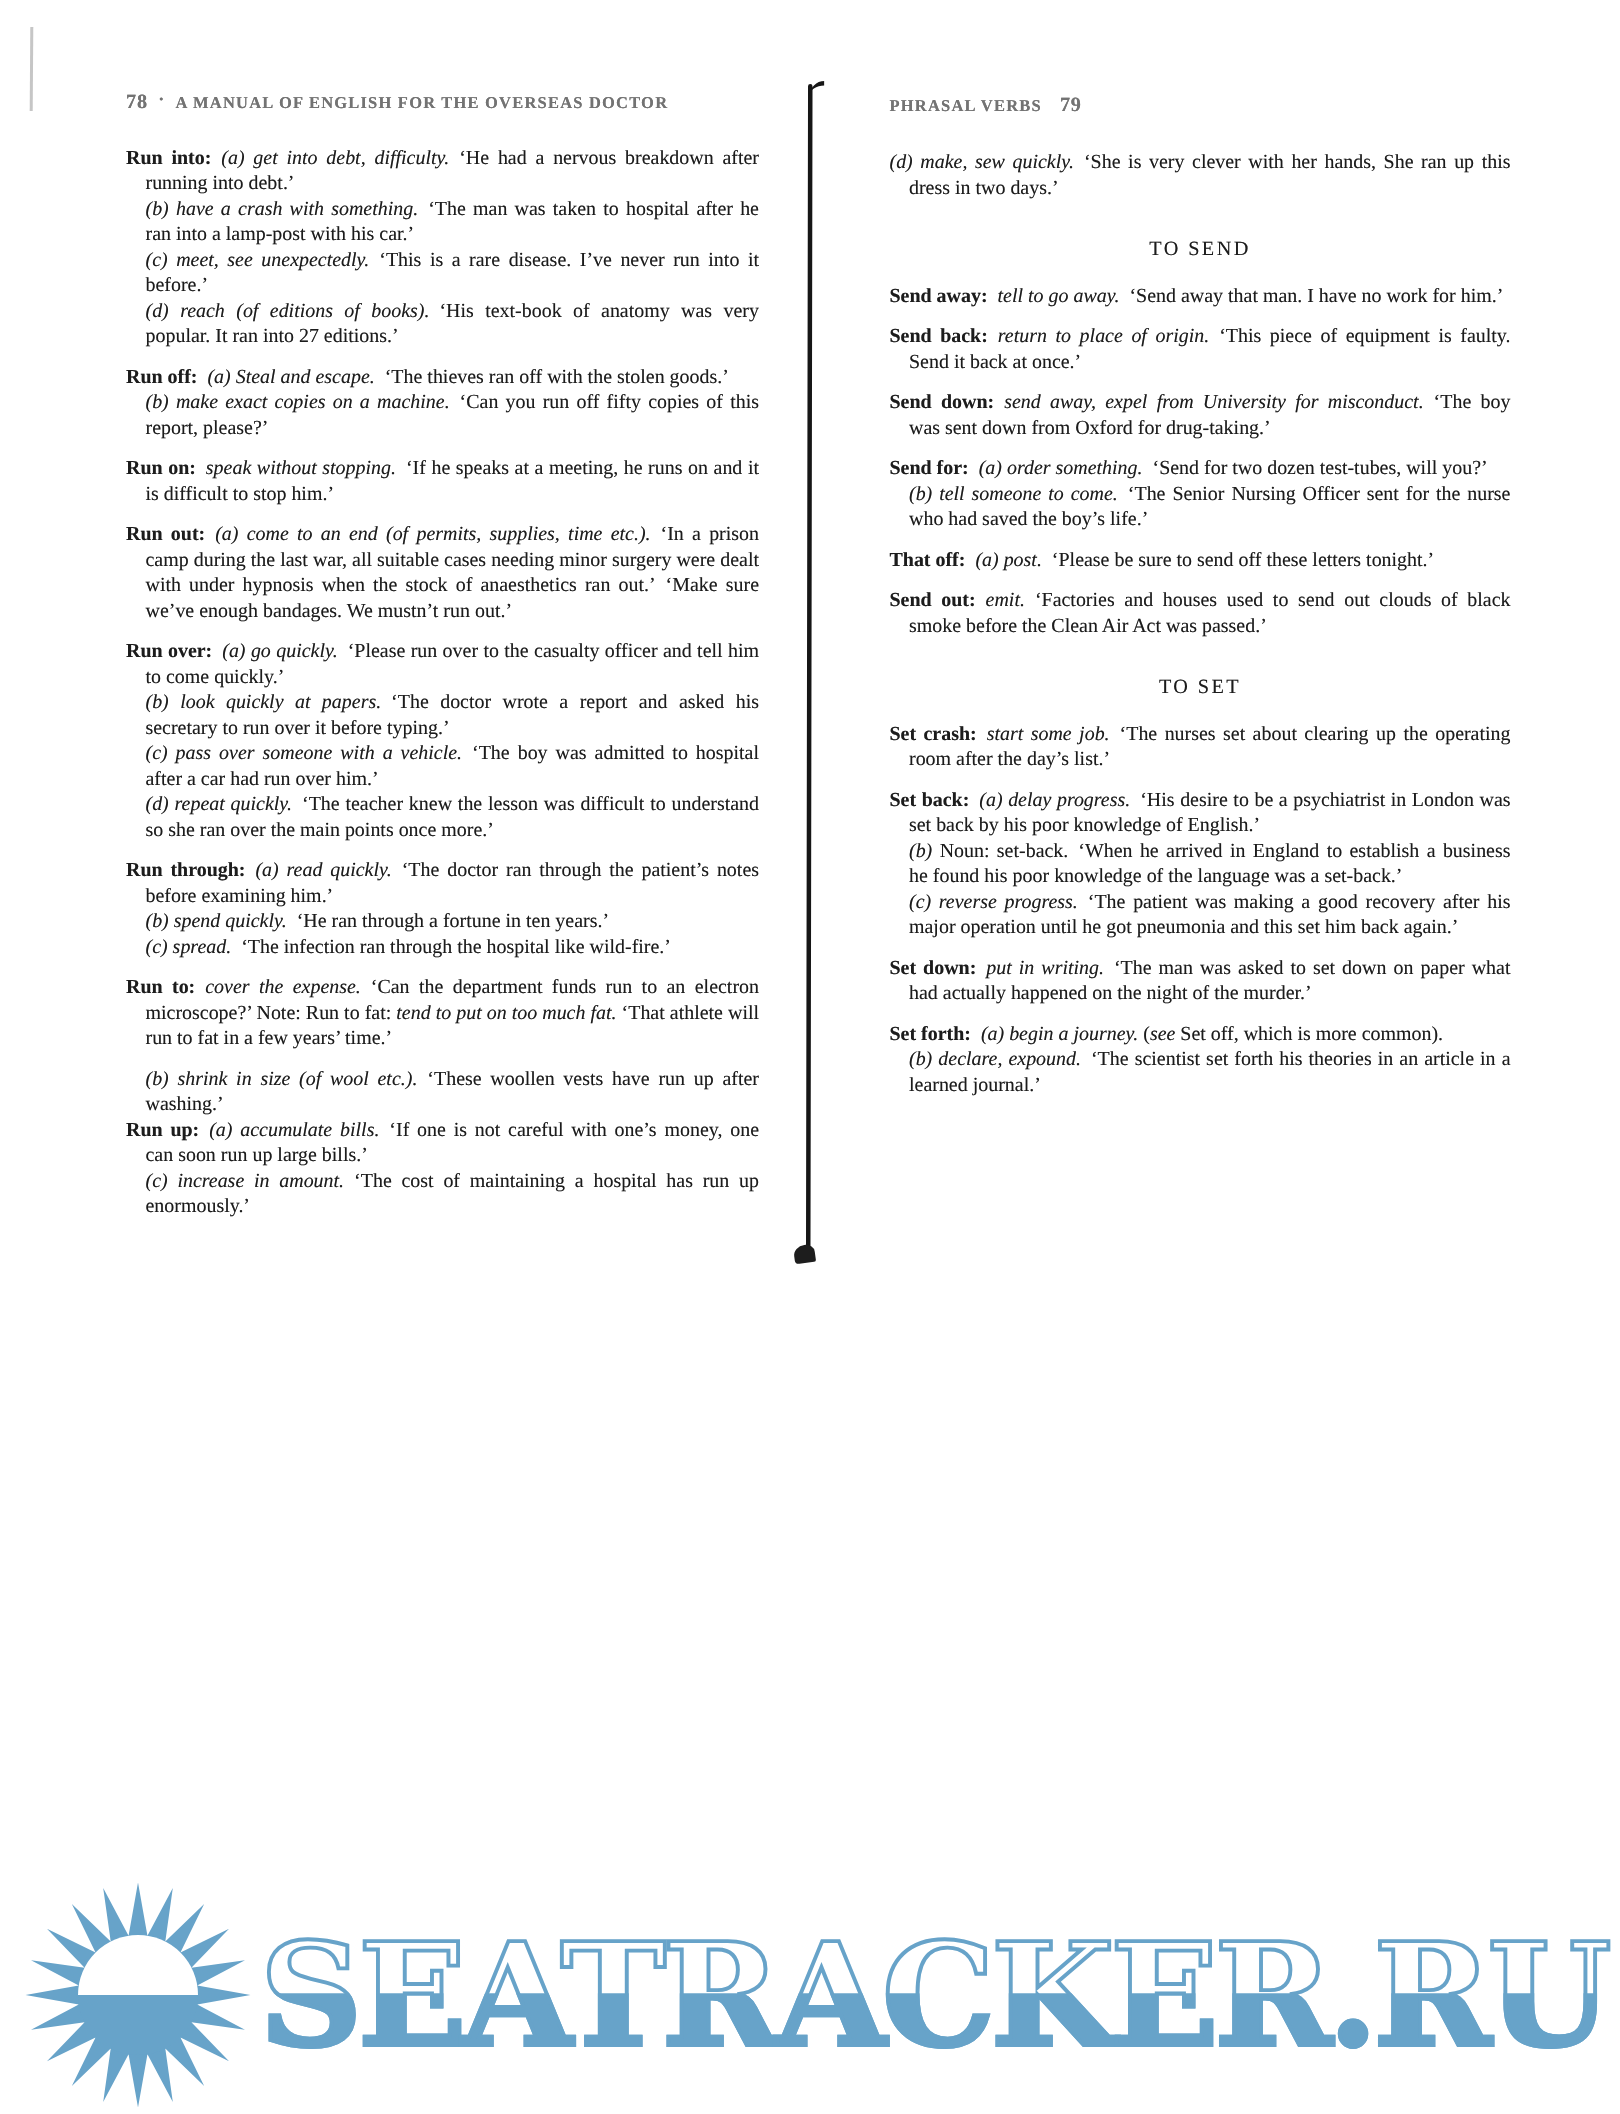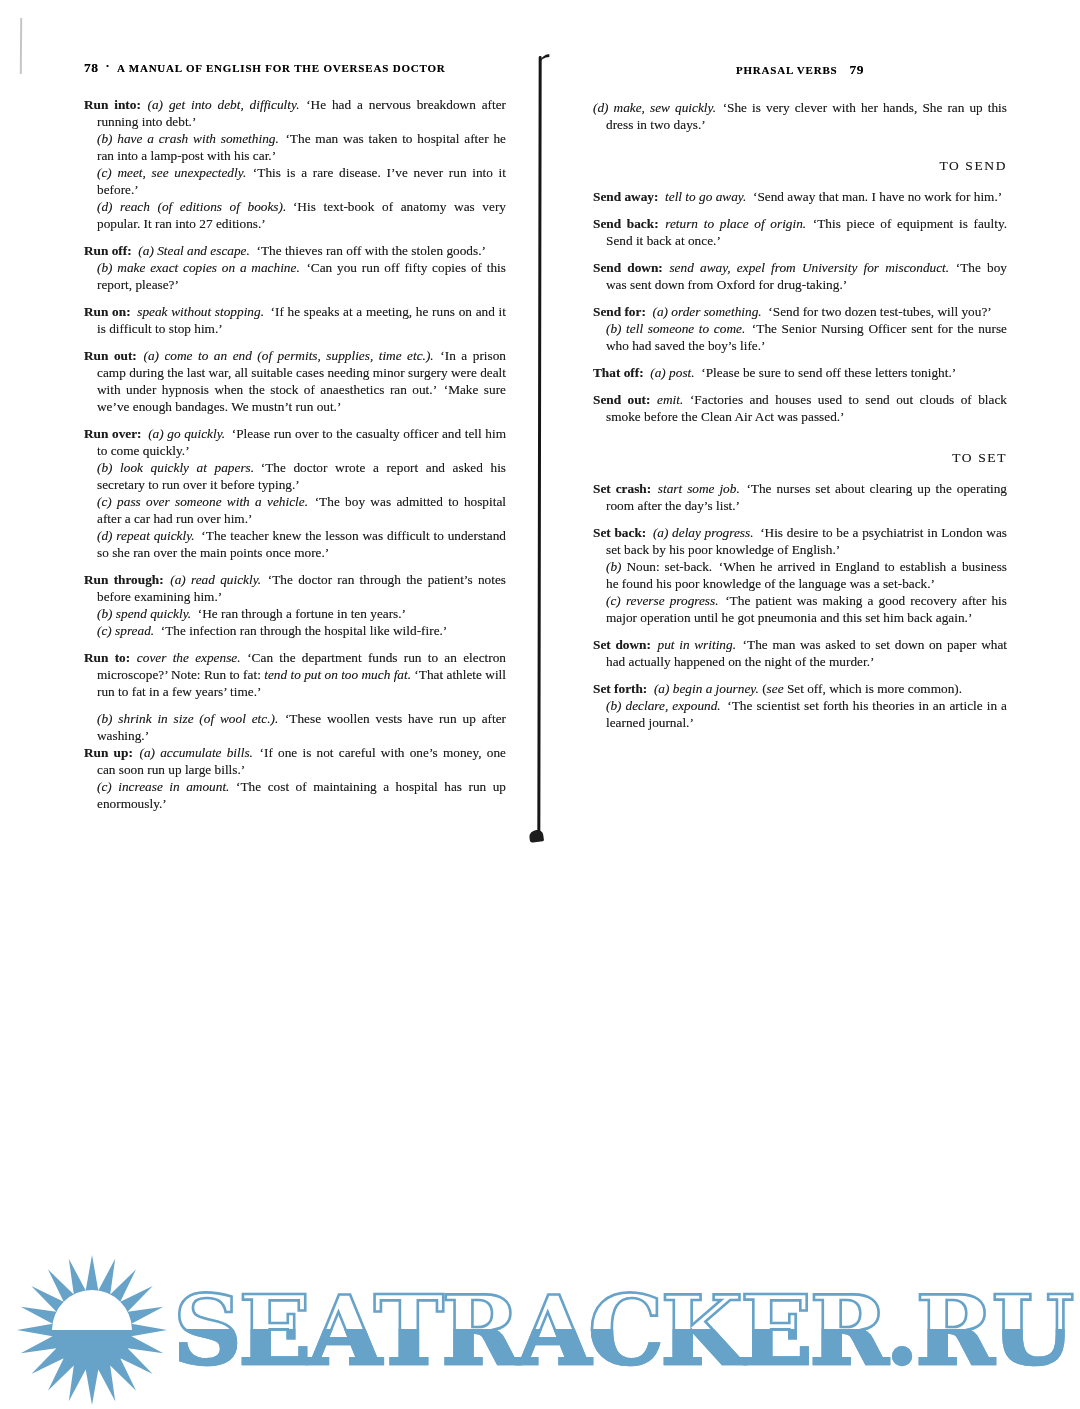--- a/index.html
+++ b/index.html
@@ -12,36 +12,36 @@
   .binding{position:absolute;left:538px;top:56px;width:3px;height:782px;background:#161616;border-radius:2px;transform:rotate(.1deg);}
   .binding::before{content:"";position:absolute;left:1px;top:-2px;width:10px;height:10px;
          border-top:3px solid #161616;border-top-left-radius:10px;}
   .binding::after{content:"";position:absolute;left:-8px;bottom:-4px;width:14px;height:12px;background:#1d1d1d;
          border-radius:55% 45% 10% 20%;transform:rotate(-8deg);}
 
   
   .page{position:absolute;top:60px;}
   .page.left{left:84px;width:422px;}
   .page.right{left:593px;width:414px;top:62px;}
-  .phead{display:flex;align-items:baseline;gap:7px;color:#000000;letter-spacing:.5px;
+  .phead{display:flex;align-items:baseline;gap:7px;color:#737373;letter-spacing:.5px;
          text-shadow:0 0 .4px rgba(0,0,0,.45);}
   .phead .pnum{font-size:13.5px;font-weight:bold;}
   .phead .sep{font-size:12px;font-weight:bold;position:relative;top:-2px;}
   .phead .ptitle{font-size:11px;font-weight:bold;letter-spacing:.8px;}
-  .phead.right-h{justify-content:center;gap:12px;}
+  .phead.right-h{justify-content:flex-start;gap:12px;}
 
   .pbody{margin-top:20px;font-size:13.3px;line-height:17px;color:var(--ink);
          text-align:justify;text-shadow:0 0 .35px rgba(0,0,0,.4);}
   .page.right .pbody{margin-top:21px;}
   .entry{margin:0 0 10px 0;padding-left:13px;}
   .sense{text-indent:0;}
   .sense.first{text-indent:-13px;}
   .term{font-weight:bold;}
   .i{font-style:italic;}
-  .section-heading{text-align:right;margin:24px 0 14px 0;letter-spacing:1.6px;font-size:13.5px;}
+  .section-heading{text-align:center;margin:24px 0 14px 0;letter-spacing:1.6px;font-size:13.5px;}
 
   
   .watermark{position:absolute;left:16px;top:1254px;width:1058px;height:152px;display:flex;align-items:center;gap:5px;}
   .sun{width:152px;height:152px;flex:0 0 auto;}
   .wm-text{font-family:"DejaVu Serif","Liberation Serif",serif;font-weight:bold;font-size:95px;
          letter-spacing:-3px;white-space:nowrap;
          -webkit-text-stroke:2.6px var(--wm);
          background:linear-gradient(to bottom,#ffffff 0 48.5%,var(--wm) 48.5% 100%);
          -webkit-background-clip:text;background-clip:text;color:transparent;}
   @supports not ((-webkit-background-clip:text) or (background-clip:text)){

